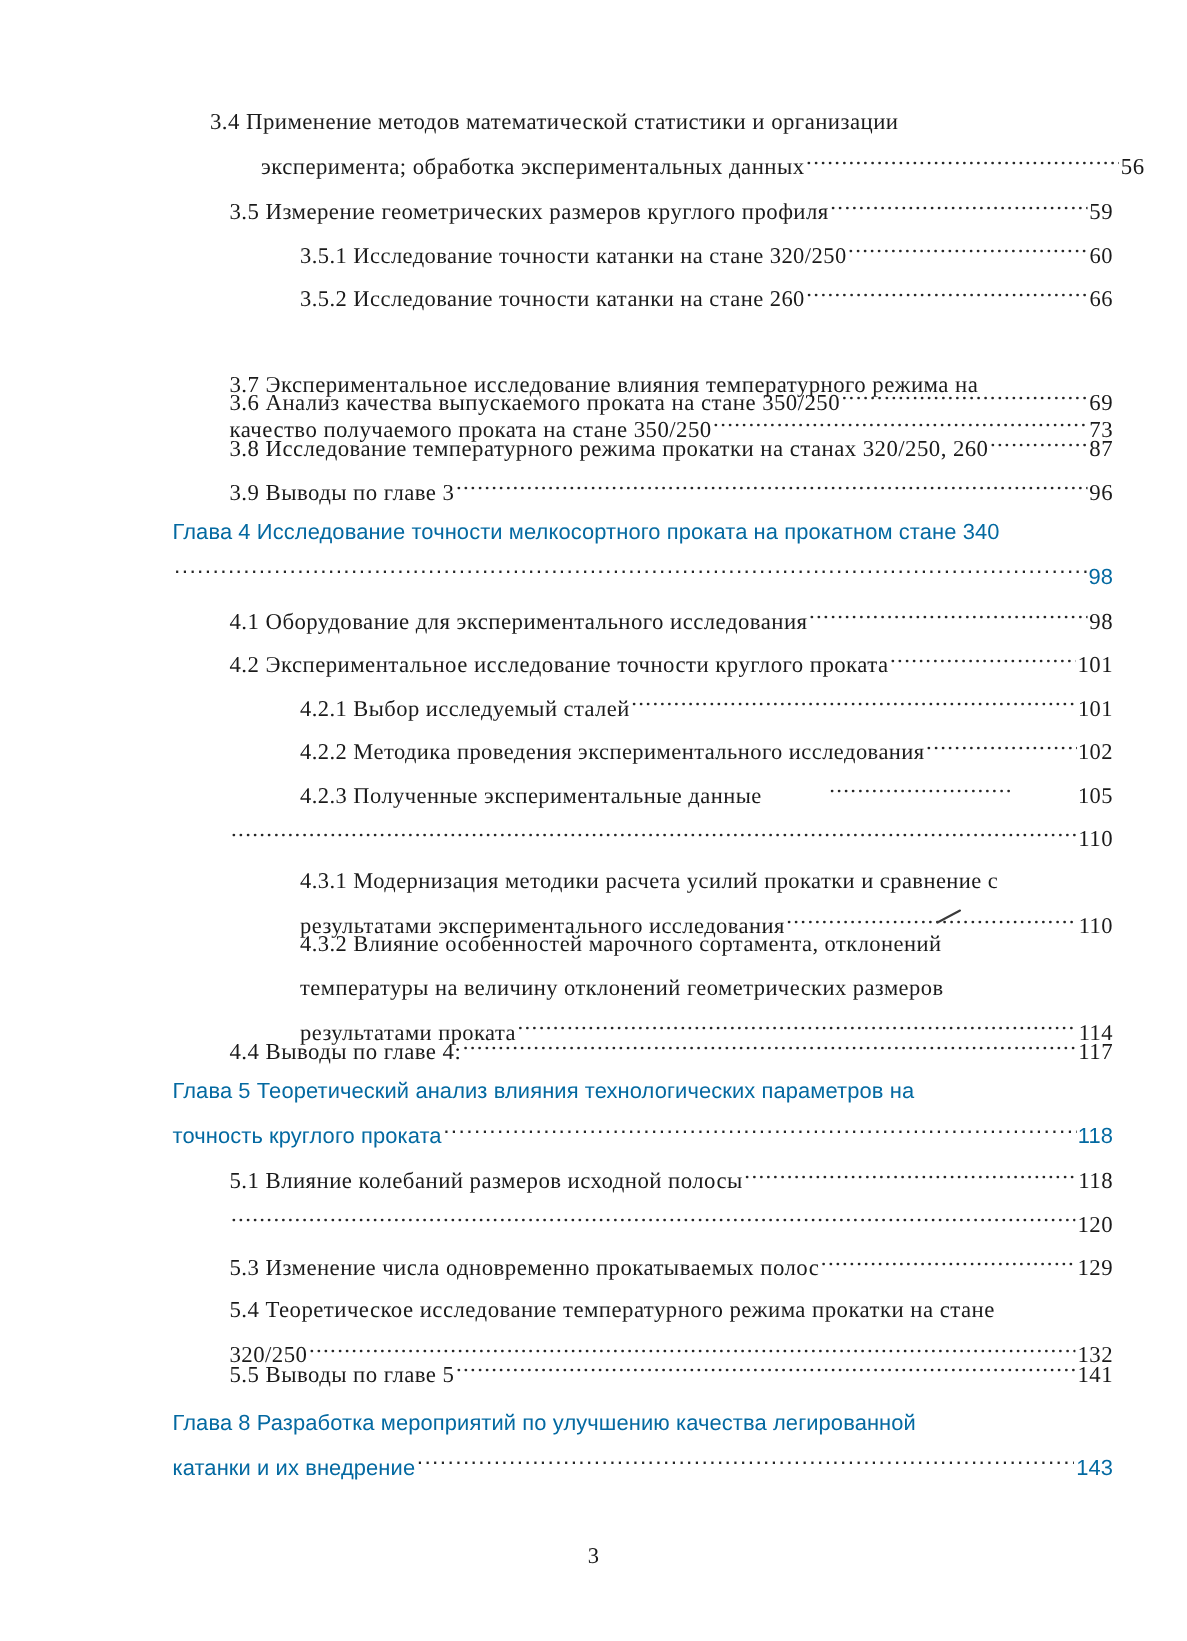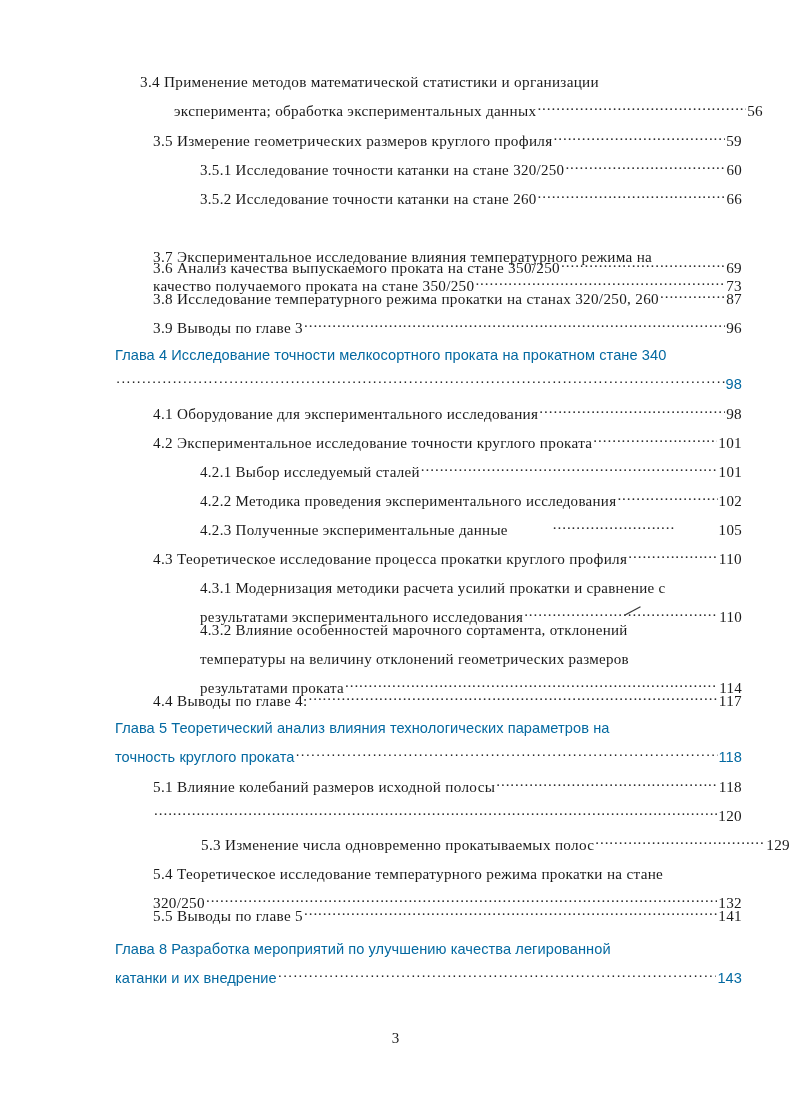--- a/index.html
+++ b/index.html
@@ -214,21 +214,20 @@
     </div>
     <div class="entry">
       <div class="line lvl-3 final" style="top: 520px; left: 200px; width: 542px; gap: 44px;">
         <span class="txt">4.2.3 Полученные экспериментальные данные</span>
         <span class="leader"></span>
         <span class="pageno">105</span>
       </div>
     </div>
     <div class="entry">
       <div class="line lvl-2 final" style="top: 549px; left: 153px; width: 589px;">
-        <span class="txt">4.3 Теоретическое исследование процесса прокатки круглого профиля</span>
         <span class="leader"></span>
         <span class="pageno">110</span>
       </div>
     </div>
     <div class="entry">
       <div class="line lvl-3" style="top: 578px; left: 200px; width: 542px;"><span class="txt">4.3.1 Модернизация методики расчета усилий прокатки и сравнение с</span></div>
       <div class="line lvl-3 final" style="top: 607px; left: 200px; width: 542px;">
         <span class="txt">результатами экспериментального исследования</span>
         <span class="leader"></span>
         <span class="pageno">110</span>
@@ -265,21 +264,21 @@
         <span class="pageno">118</span>
       </div>
     </div>
     <div class="entry">
       <div class="line lvl-2 final" style="top: 806px; left: 153px; width: 589px;">
         <span class="leader"></span>
         <span class="pageno">120</span>
       </div>
     </div>
     <div class="entry">
-      <div class="line lvl-2 final" style="top: 835px; left: 153px; width: 589px; margin-left: 48px;">
+      <div class="line lvl-2 final" style="top: 835px; left: 153px; width: 589px;">
         <span class="txt">5.3 Изменение числа одновременно прокатываемых полос</span>
         <span class="leader"></span>
         <span class="pageno">129</span>
       </div>
     </div>
     <div class="entry">
       <div class="line lvl-2" style="top: 864px; left: 153px; width: 589px;"><span class="txt">5.4 Теоретическое исследование температурного режима прокатки на стане</span></div>
       <div class="line lvl-2 final" style="top: 893px; left: 153px; width: 589px;">
         <span class="txt">320/250</span>
         <span class="leader"></span>

